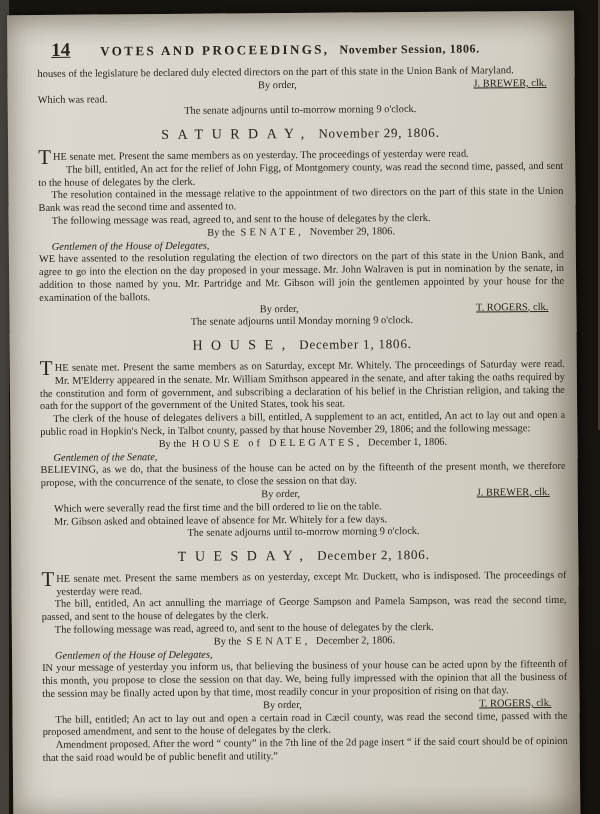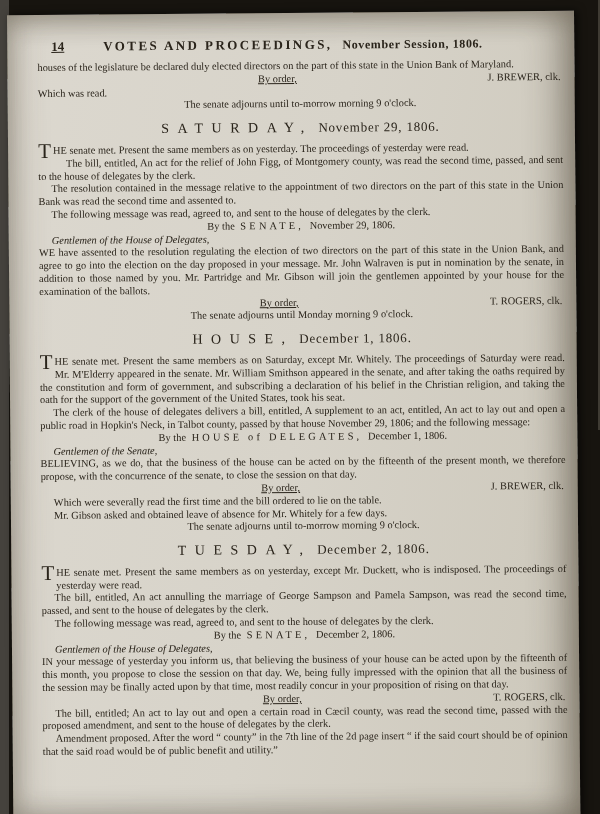--- a/index.html
+++ b/index.html
@@ -17,42 +17,42 @@
     transform:rotate(-0.45deg); transform-origin:50% 0%;
     box-shadow: inset -20px 0 32px rgba(50,40,25,.30),
                 inset 0 -14px 26px rgba(50,40,25,.20),
                 inset 0 12px 20px rgba(70,60,40,.16),
                 inset 18px 0 28px rgba(70,60,40,.12),
                 3px 0 8px rgba(0,0,0,.65);
     padding:24px 12px 8px 30px;
     color:#2a241b;
   }
   .page-header { display:flex; align-items:baseline; font-weight:bold; margin:0 0 7px 14px; white-space:nowrap; }
-  .pagenum { font-size:13px; margin-right:39px;text-decoration:underline; }
+  .pagenum { font-size:19px; margin-right:30px;text-decoration:underline; }
   .ph-title { font-size:13px; letter-spacing:2.4px; margin-right:10px; }
   .ph-session { font-size:12px; letter-spacing:.6px; }
 
   .textcol { font-size:10.4px; line-height:12.8px; text-align:justify; }
   p.body-p { text-indent:13px; }
   p.noindent { text-indent:0; }
   p.center { text-align:center; text-indent:0; }
   p.salutation { font-style:italic; text-indent:13px; text-align:left; }
   p.dc { text-indent:0; }
   p.dc::first-letter { float:left; font-size:21px; line-height:15px; padding-right:2px; margin-top:-1px; }
 
   .day-heading { text-align:center; margin:11px 0 7px; white-space:nowrap; }
   .day-name { font-size:14px; letter-spacing:8.5px; }
   .day-date { font-size:13px; letter-spacing:.8px; margin-left:3px; }
 
   .byline { text-align:center; }
   .by-name { letter-spacing:3.2px; margin:0 3px; }
 
   .order-row { position:relative; height:12.8px; }
-  .by-order { position:absolute; left:42%;text-decoration:underline; }
-  .clerk { position:absolute; right:2px; }
+  .by-order { position:absolute; left:42%; }
+  .clerk { position:absolute; right:16px;text-decoration:underline; }
 </style>
 </head>
 <body>
 
 <div class="bg-left-strip"></div>
 <div class="right-edge-sliver"></div>
 
 <div class="paper">
 
   <div class="page-header">

